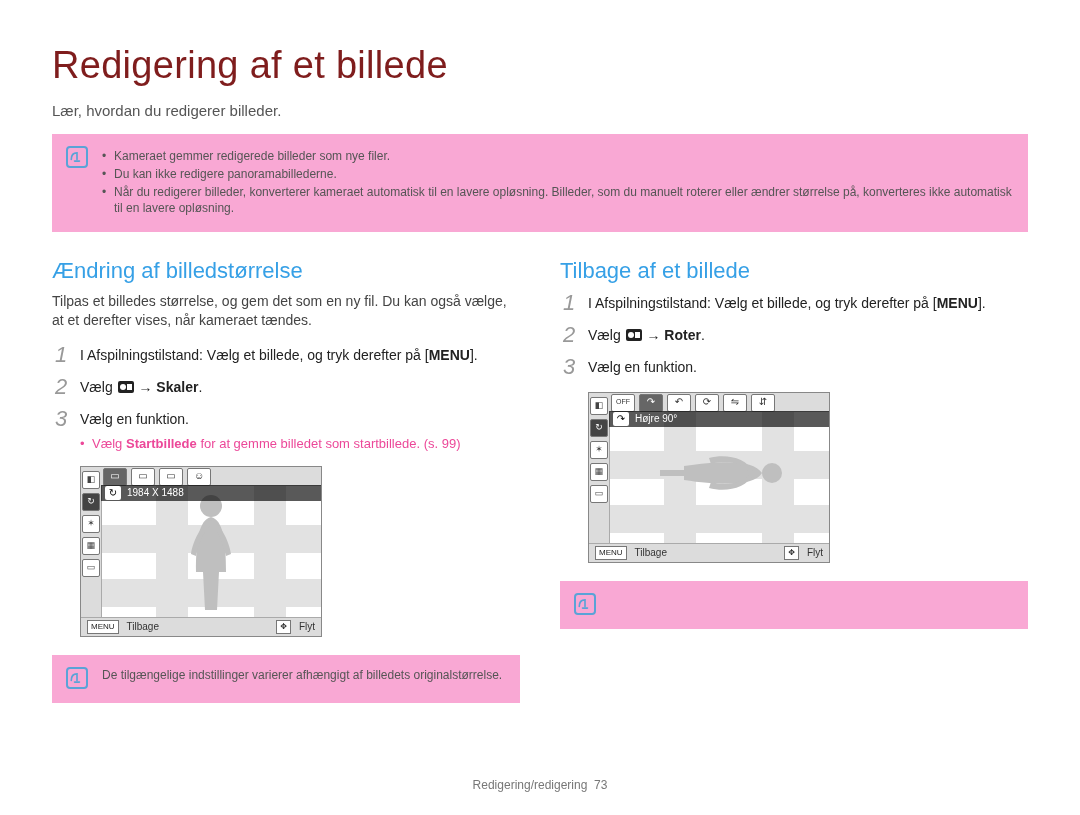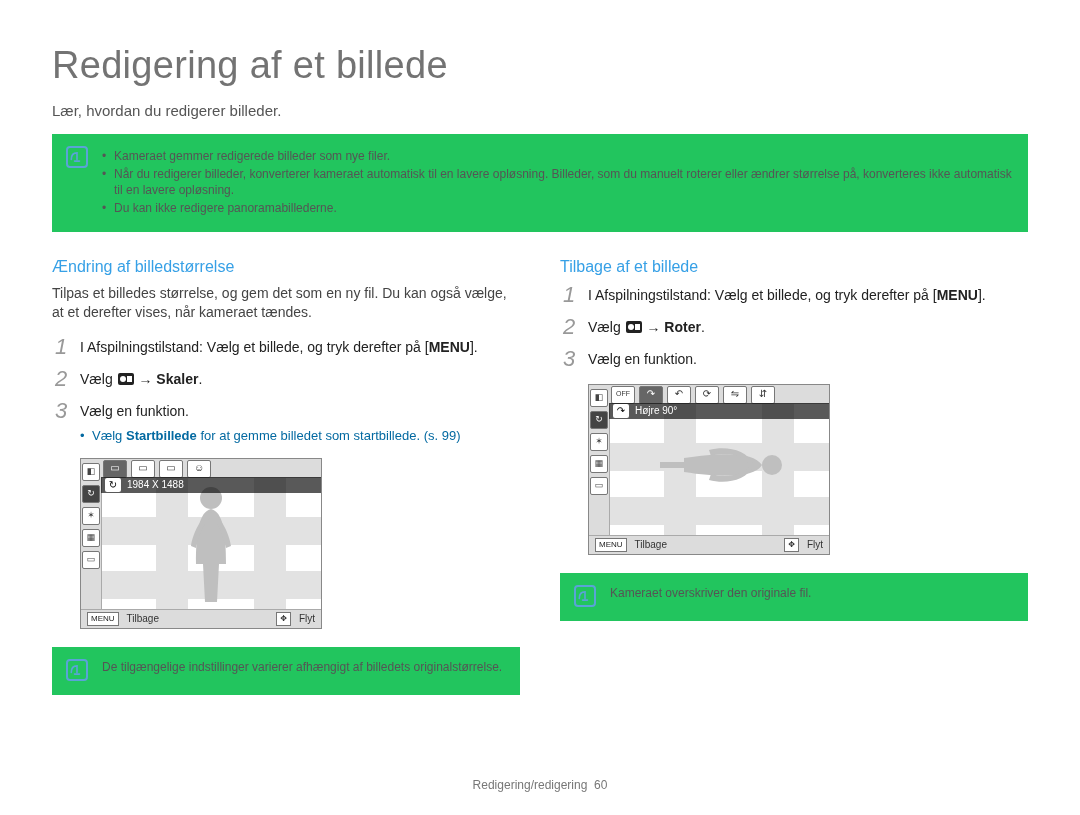--- a/index.html
+++ b/index.html
@@ -14,33 +14,33 @@
     line-height: 1.35;
   }
   .page {
     padding: 40px 52px 0 52px;
     box-sizing: border-box;
     position: relative;
     height: 100%;
   }
   .title {
     font-size: 38px;
-    color: #737373;
+    color: #7f1d1d;
     font-weight: 300;
     margin: 0 0 10px 0;
     letter-spacing: 0.3px;
   }
   .lead {
     font-size: 15px;
     color: #555;
     margin-bottom: 12px;
   }
 
   .note {
-    background: #22c55e;
+    background: #f9a8d4;
     padding: 12px 14px 14px 14px;
     display: flex;
     gap: 12px;
     align-items: flex-start;
     margin-bottom: 24px;
   }
   .note.small {
     margin-bottom: 0;
   }
   .note .icon {
@@ -77,21 +77,21 @@
     gap: 40px;
   }
   .col {
     flex: 1;
     min-width: 0;
   }
 
   h2.section {
     color: #36a0e6;
     font-weight: 400;
-    font-size: 16px;
+    font-size: 22px;
     margin: 0 0 6px 0;
   }
   .section-desc {
     font-size: 14px;
     margin: 0 0 14px 0;
     color: #444;
   }
 
   .step {
     display: flex;
@@ -122,21 +122,21 @@
   }
   .step ul.sub {
     margin: 6px 0 0 0;
     padding: 0;
     list-style: none;
   }
   .step ul.sub li {
     position: relative;
     padding-left: 12px;
     font-size: 13px;
-    color: #0369a1;
+    color: #ec4899;
   }
   .step ul.sub li::before {
     content: "•";
     position: absolute;
     left: 0;
   }
   .bolder { font-weight: bold; }
 
   
   .lcd {
@@ -274,22 +274,22 @@
   <div class="lead">Lær, hvordan du redigerer billeder.</div>
 
   <div class="note">
     <span class="icon">
       <svg viewBox="0 0 22 22">
           <path d="M4 14 Q4 6 11 6 L11 14 M8 16 L14 16" stroke="#5aa3d7" stroke-width="2" fill="none" stroke-linecap="round"></path>
         </svg>
     </span>
     <ul>
       <li>Kameraet gemmer redigerede billeder som nye filer.</li>
+      <li>Du kan ikke redigere panoramabillederne.</li>
       <li>Når du redigerer billeder, konverterer kameraet automatisk til en lavere opløsning. Billeder, som du manuelt roterer eller ændrer størrelse på, konverteres ikke automatisk til en lavere opløsning.</li>
-      <li>Du kan ikke redigere panoramabillederne.</li>
     </ul>
   </div>
 
   <div class="columns">
 
     <div class="col">
       <h2 class="section">Ændring af billedstørrelse</h2>
       <p class="section-desc">Tilpas et billedes størrelse, og gem det som en ny fil. Du kan også vælge, at et derefter vises, når kameraet tændes.</p>
 
       <div class="step">
@@ -457,23 +457,22 @@
           <span class="lbl">Flyt</span>
         </div>
       </div>
 
       <div class="note small">
         <span class="icon">
           <svg viewBox="0 0 22 22">
               <path d="M4 14 Q4 6 11 6 L11 14 M8 16 L14 16" stroke="#5aa3d7" stroke-width="2" fill="none" stroke-linecap="round"></path>
             </svg>
         </span>
-        <div class="note-text">Kameraet overskriver den originale fil.</div>
       </div>
     </div>
   </div>
 
   <div class="footer">
     <span>Redigering/redigering</span>
-    &nbsp;<span>60</span>
+    &nbsp;<span>73</span>
   </div>
 
 </div>
 
 </body></html>

